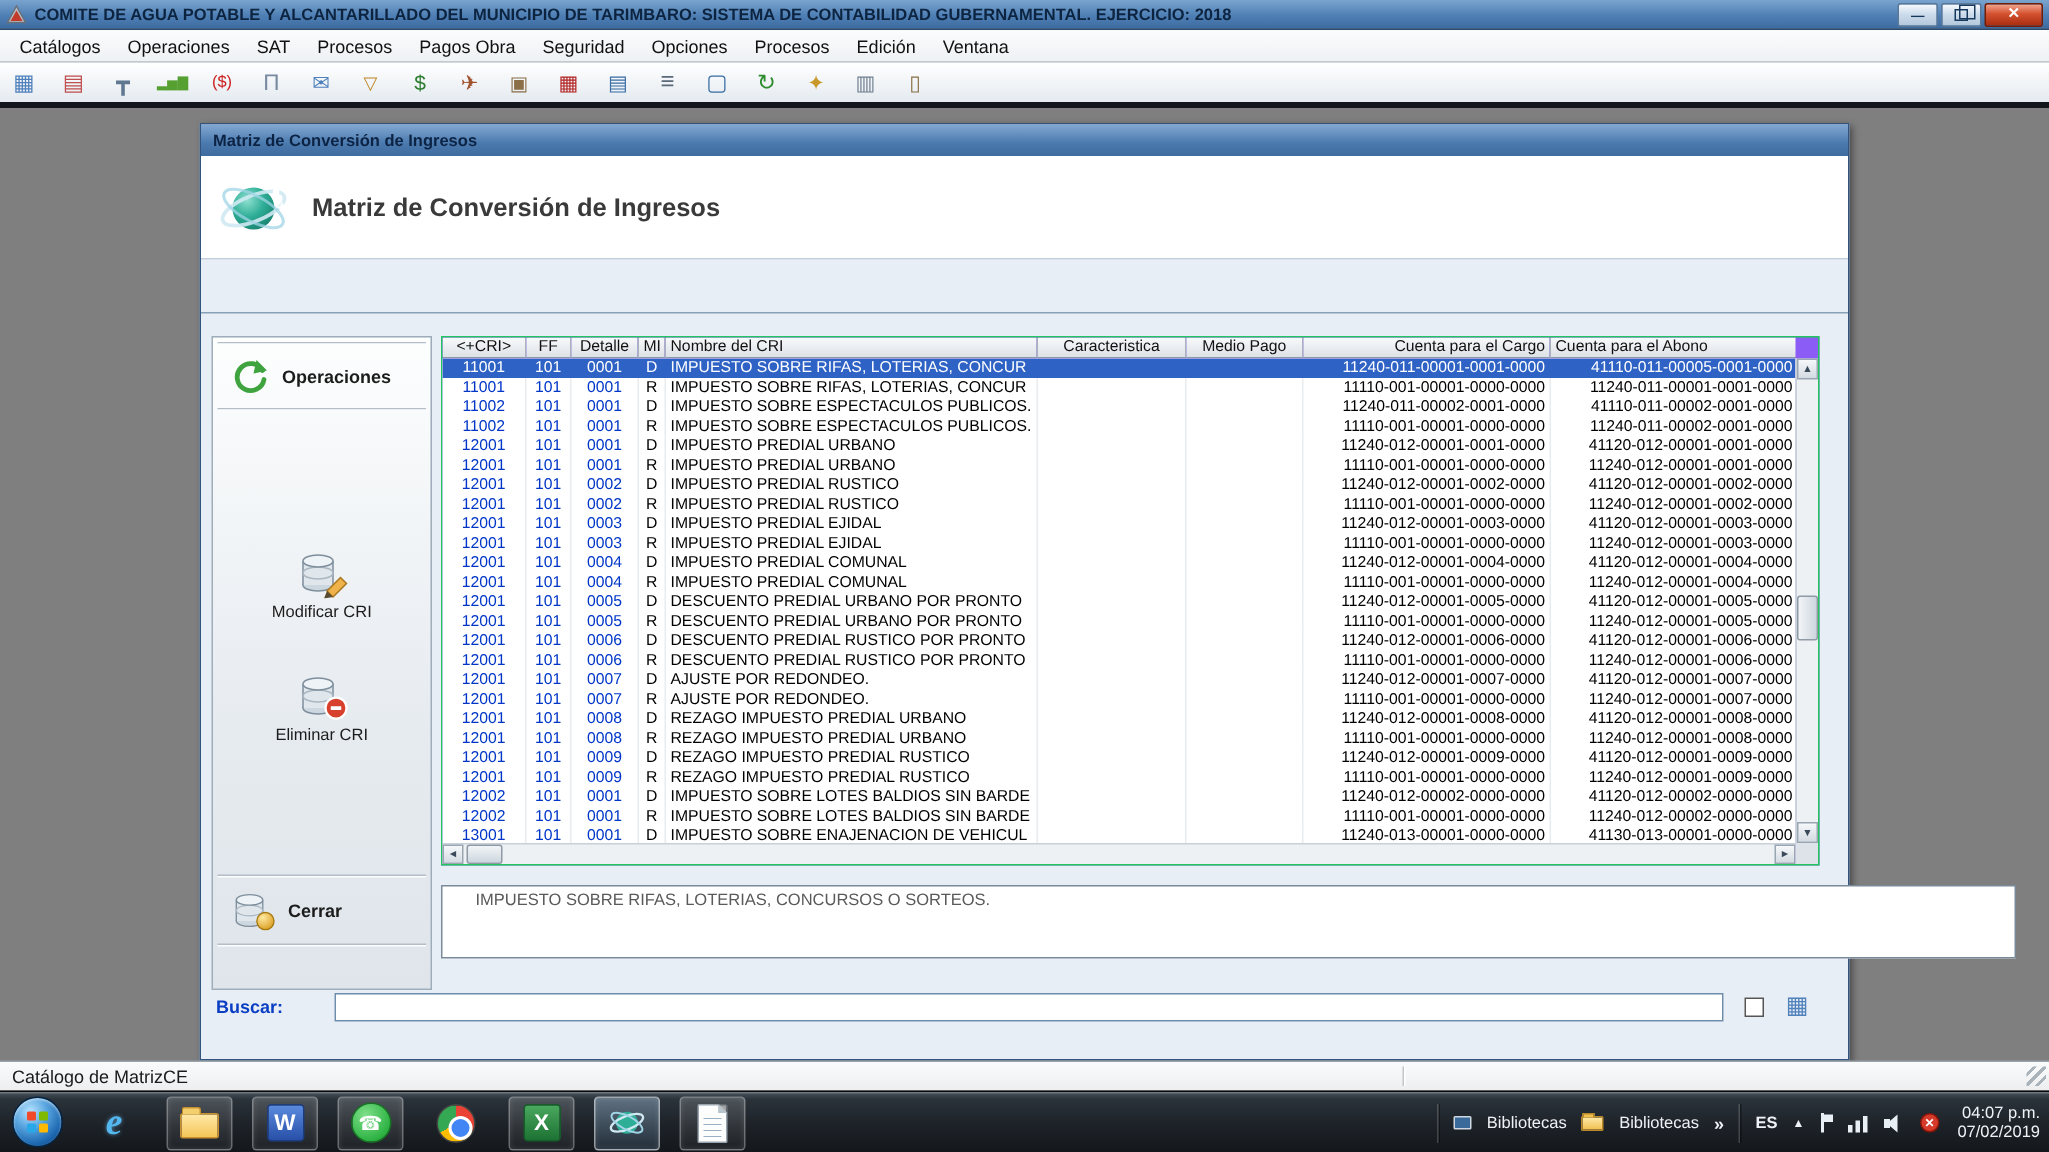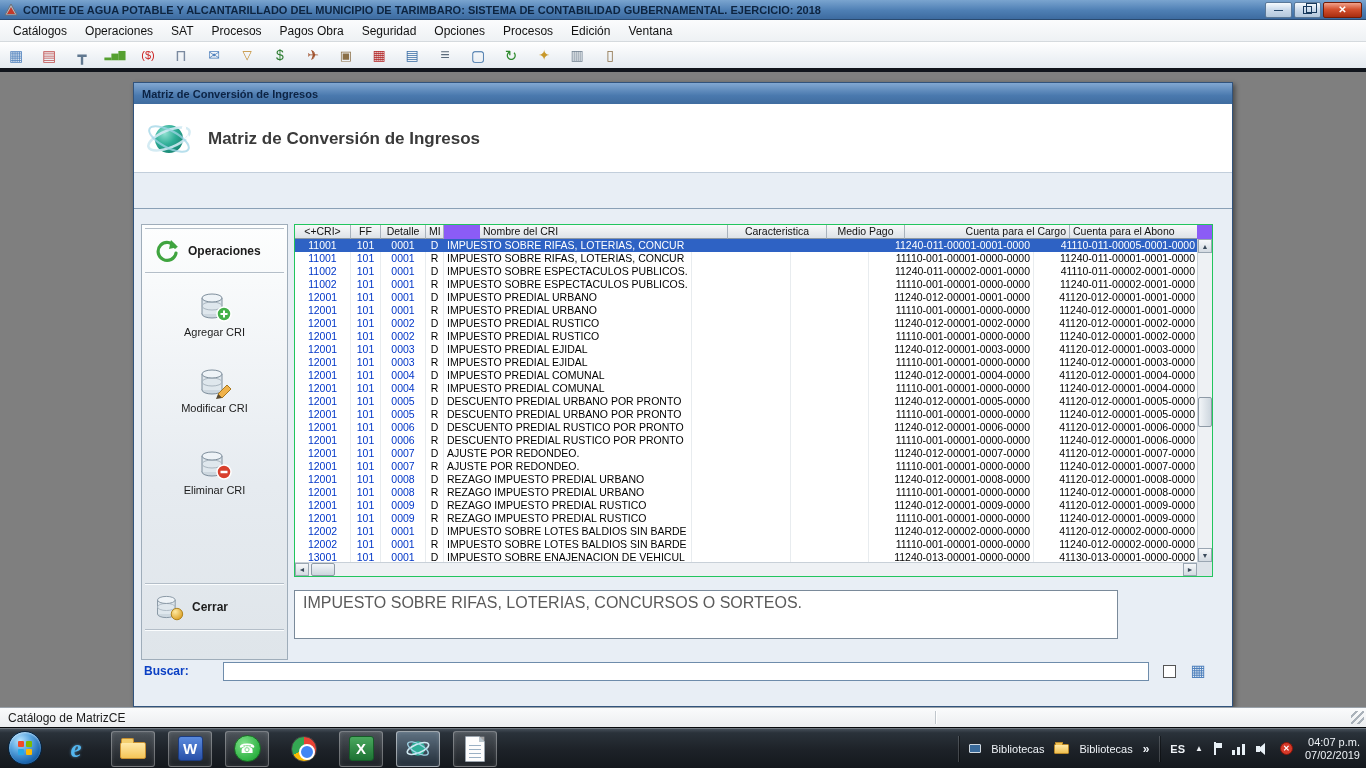--- a/index.html
+++ b/index.html
@@ -78,22 +78,22 @@
   .vsb .sb-up{top:0;left:0;right:0;height:14px;}
   .vsb .sb-down{bottom:0;left:0;right:0;height:14px;}
   .vsb .thumb{position:absolute;top:158px;left:0;right:0;height:30px;
     background:linear-gradient(90deg,#f2f5f8,#cdd6de);border:1px solid #8e9aa6;border-radius:2px;}
   .hsb .sb-left{top:0;bottom:0;left:0;width:14px;}
   .hsb .sb-right{top:0;bottom:0;right:0;width:14px;}
   .hsb .thumb{position:absolute;left:16px;top:0;bottom:0;width:24px;
     background:linear-gradient(#f2f5f8,#cdd6de);border:1px solid #8e9aa6;border-radius:2px;}
   .sb-corner{position:absolute;right:0;bottom:0;width:15px;height:14px;background:#dde3e9;}
 
-  .desc-box{position:absolute;left:160px;top:381px;width:824px;height:49px;background:#fff;
-    border:1px solid #7a8a9a;font-size:16px;color:#5a5a5a;padding:3px 8px;white-space:nowrap;overflow:hidden;}
+  .desc-box{position:absolute;left:160px;top:381px;width:1050px;height:49px;background:#fff;
+    border:1px solid #7a8a9a;font-size:11px;color:#5a5a5a;padding:3px 22px;white-space:nowrap;overflow:hidden;}
 
   .search-label{position:absolute;left:10px;top:455px;font-size:12px;font-weight:bold;color:#0a3fc4;}
   .search-input{position:absolute;left:89px;top:453px;width:926px;height:19px;border:1px solid #6e8cab;
     background:#fff;font-size:12px;padding:0 4px;font-family:inherit;outline:none;}
   .search-check{position:absolute;left:1029px;top:456px;width:13px;height:13px;border:1px solid #555;background:#fff;}
   .search-btn{position:absolute;left:1052px;top:450px;width:24px;height:24px;
     display:flex;align-items:center;justify-content:center;}
   .search-btn span{font-size:16px;color:#4f81bd;line-height:1;}
 
   
@@ -289,32 +289,20 @@
       <div class="etch" style="top:3px"></div>
       <div class="sb-row" style="top:4px">
         <svg width="26" height="26" viewBox="0 0 26 26">
           <path d="M21 9 A 9 9 0 1 0 22 15" fill="none" stroke="#3fa43f" stroke-width="3.2" stroke-linecap="round"></path>
           <polygon points="17,2 24,9 15,11" fill="#3fa43f"></polygon>
         </svg>
         <span class="sb-row-label">Operaciones</span>
       </div>
       <div class="etch" style="top:47px"></div>
 
-      <div class="sb-item" style="top:64px">
-        <svg width="34" height="34" viewBox="0 0 34 34">
-          <ellipse cx="14" cy="25" rx="10" ry="4" fill="#cdd7df" stroke="#7e8e9c"></ellipse>
-          <rect x="4" y="9" width="20" height="16" fill="#dfe7ed"></rect>
-          <path d="M4 9 v16 M24 9 v16" stroke="#7e8e9c" fill="none"></path>
-          <ellipse cx="14" cy="17" rx="10" ry="4" fill="none" stroke="#aab6c0"></ellipse>
-          <ellipse cx="14" cy="9" rx="10" ry="4" fill="#eef3f7" stroke="#7e8e9c"></ellipse>
-          <circle cx="26" cy="25" r="7" fill="#44b04a" stroke="#fff" stroke-width="1.5"></circle>
-          <path d="M26 21.5 v7 M22.5 25 h7" stroke="#fff" stroke-width="2"></path>
-        </svg>
-        <div class="sb-item-label">Agregar CRI</div>
-      </div>
 
       <div class="sb-item" style="top:140px">
         <svg width="34" height="34" viewBox="0 0 34 34">
           <ellipse cx="14" cy="25" rx="10" ry="4" fill="#cdd7df" stroke="#7e8e9c"></ellipse>
           <rect x="4" y="9" width="20" height="16" fill="#dfe7ed"></rect>
           <path d="M4 9 v16 M24 9 v16" stroke="#7e8e9c" fill="none"></path>
           <ellipse cx="14" cy="17" rx="10" ry="4" fill="none" stroke="#aab6c0"></ellipse>
           <ellipse cx="14" cy="9" rx="10" ry="4" fill="#eef3f7" stroke="#7e8e9c"></ellipse>
           <polygon points="20,29 29,20 33,24 24,33" fill="#f0b24a" stroke="#a87820"></polygon>
           <polygon points="20,29 24,33 18,34" fill="#5a4a30"></polygon>
@@ -355,21 +343,21 @@
       </div>
       <div class="etch" style="top:404px"></div>
     </div>
 
     <div class="grid">
       <div class="grid-header">
           <div class="gh-cell" style="width: 56px; text-align: center;">&lt;+CRI&gt;</div>
           <div class="gh-cell" style="width: 30px; text-align: center;">FF</div>
           <div class="gh-cell" style="width: 45px; text-align: center;">Detalle</div>
           <div class="gh-cell" style="width: 18px; text-align: center;">MI</div>
-          <div class="gh-cell" style="width: 248px; text-align: left; margin-left: 36px;">Nombre del CRI</div>
+          <div class="gh-cell" style="width: 248px; text-align: left;">Nombre del CRI</div>
           <div class="gh-cell" style="width: 99px; text-align: center;">Caracteristica</div>
           <div class="gh-cell" style="width: 78px; text-align: center;">Medio Pago</div>
           <div class="gh-cell" style="width: 165px; text-align: right;">Cuenta para el Cargo</div>
           <div class="gh-cell" style="width: 165px; ">Cuenta para el Abono</div>
         </div>
       <div class="grid-rows">
           <div class="g-row selected">
             <div class="g-cell" style="width: 56px; text-align: center; color: rgb(0, 54, 200);">11001</div>
             <div class="g-cell" style="width: 30px; text-align: center; color: rgb(0, 54, 200);">101</div>
             <div class="g-cell" style="width: 45px; text-align: center; color: rgb(0, 54, 200);">0001</div>

